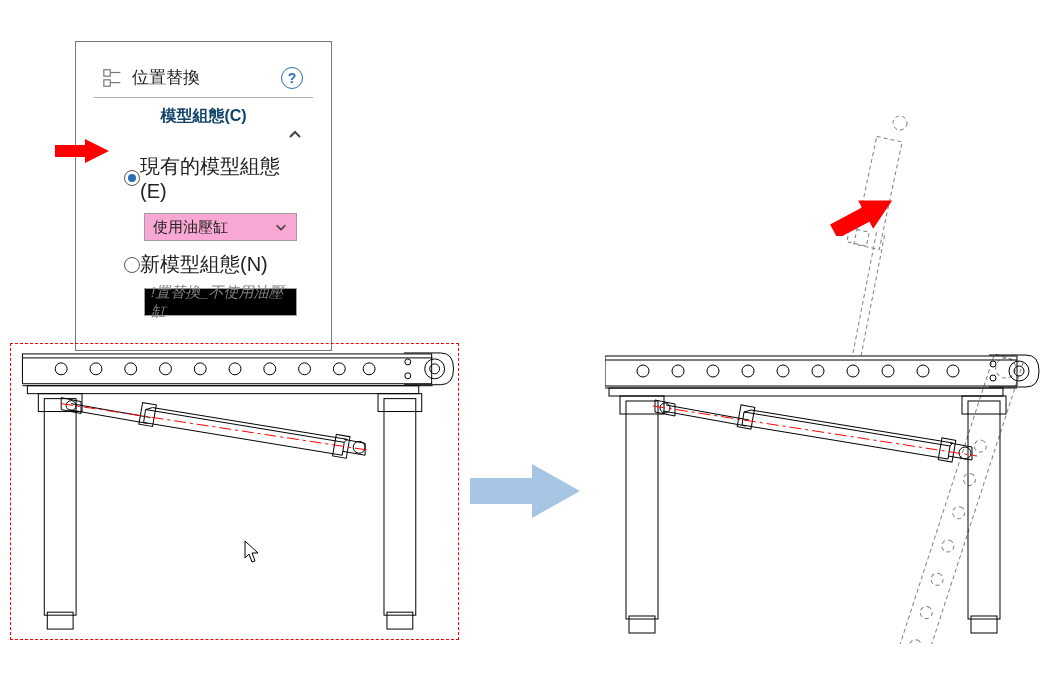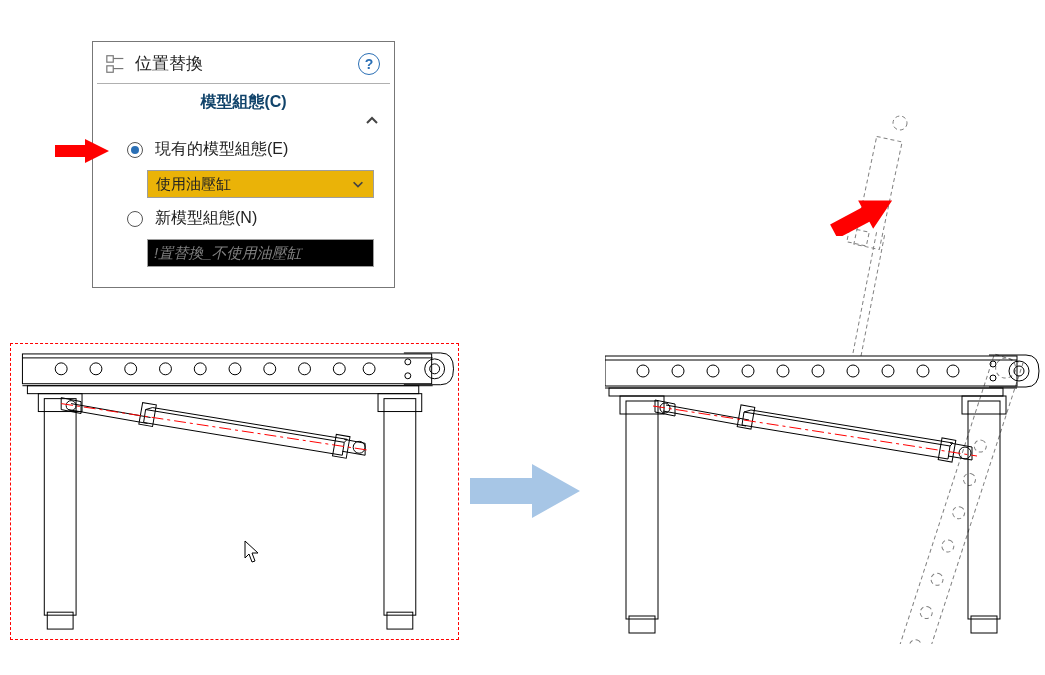--- a/index.html
+++ b/index.html
@@ -8,27 +8,27 @@
     width: 1045px;
     height: 675px;
     background: #fff;
     font-family: "Microsoft JhengHei", "Segoe UI", sans-serif;
     position: relative;
     overflow: hidden;
   }
   
   .panel {
     position: absolute;
-    left: 92px;
+    left: 75px;
     top: 41px;
-    width: 303px;
+    width: 257px;
     border: 1px solid #777;
     background: #fff;
     box-shadow: 0 0 0 1px #fff inset;
-    padding: 4px;
+    padding: 18px;
   }
   .panel-head {
     display: flex;
     align-items: center;
     gap: 8px;
     padding: 6px 10px 8px 8px;
     border-bottom: 1px solid #b0b0b0;
   }
   .panel-head .feat-icon {
     width: 22px; height: 22px;
@@ -62,42 +62,42 @@
     font-size: 16px;
     cursor: pointer;
     flex-direction: column;
   }
   .section-head .caret {
     margin-left: auto;
   }
   .opt-row {
     display: flex;
     align-items: center;
-    gap: 12px;
+    gap: 0;
     padding: 4px 6px 4px 20px;
-    font-size: 16px;
+    font-size: 20px;
     color: #222;
   }
   .radio {
     width: 16px; height: 16px;
     border-radius: 50%;
     border: 1px solid #555;
     background: #fff;
     position: relative;
     flex-shrink: 0;
   }
   .radio.selected::after{
     content:""; position:absolute; inset:3px; border-radius:50%; background:#2a6fb5;
   }
   .dropdown {
     display:flex; align-items:center;
     margin: 6px 6px 6px 40px;
     height: 28px;
     border:1px solid #9e9e9e;
-    background:#eab308;
+    background:#f9a8d4;
     padding:0 8px;
     font-size:15px;
     color:#222;
     cursor:pointer;
   }
   .dropdown span.dd-label{flex:1;}
   .input {
     display:flex; align-items:center;
     margin: 6px 6px 6px 40px;
     height: 28px;

